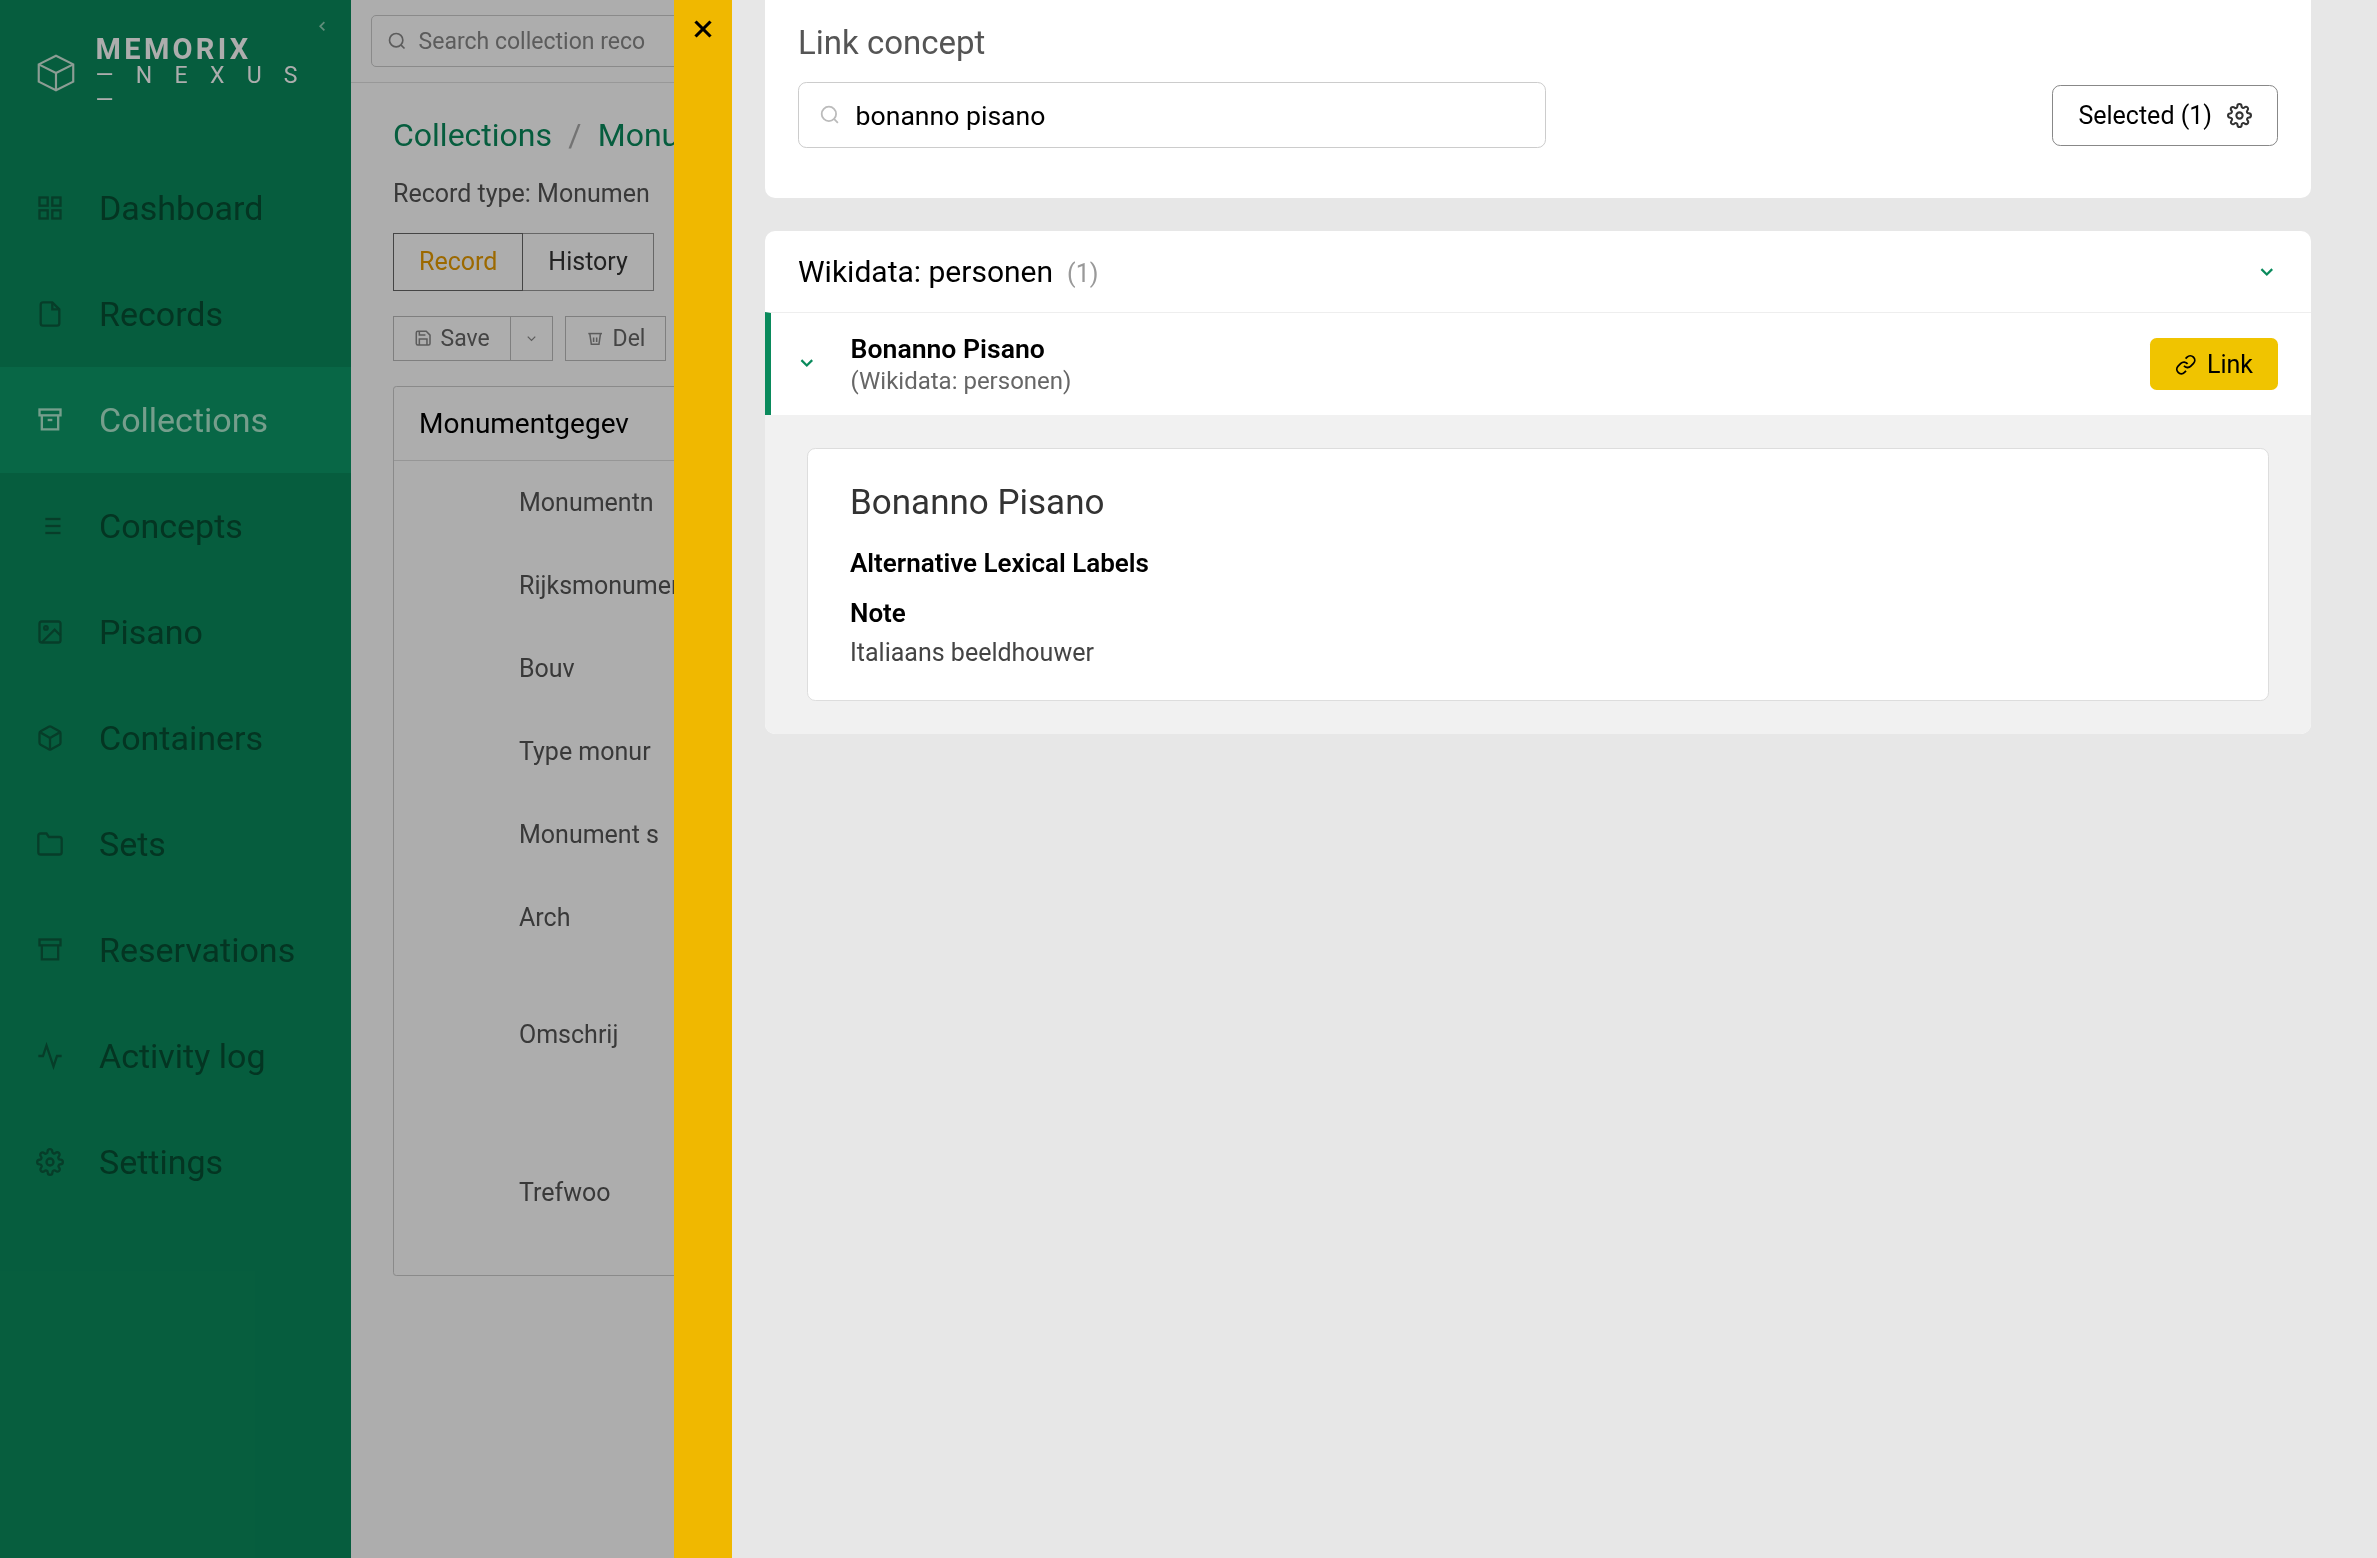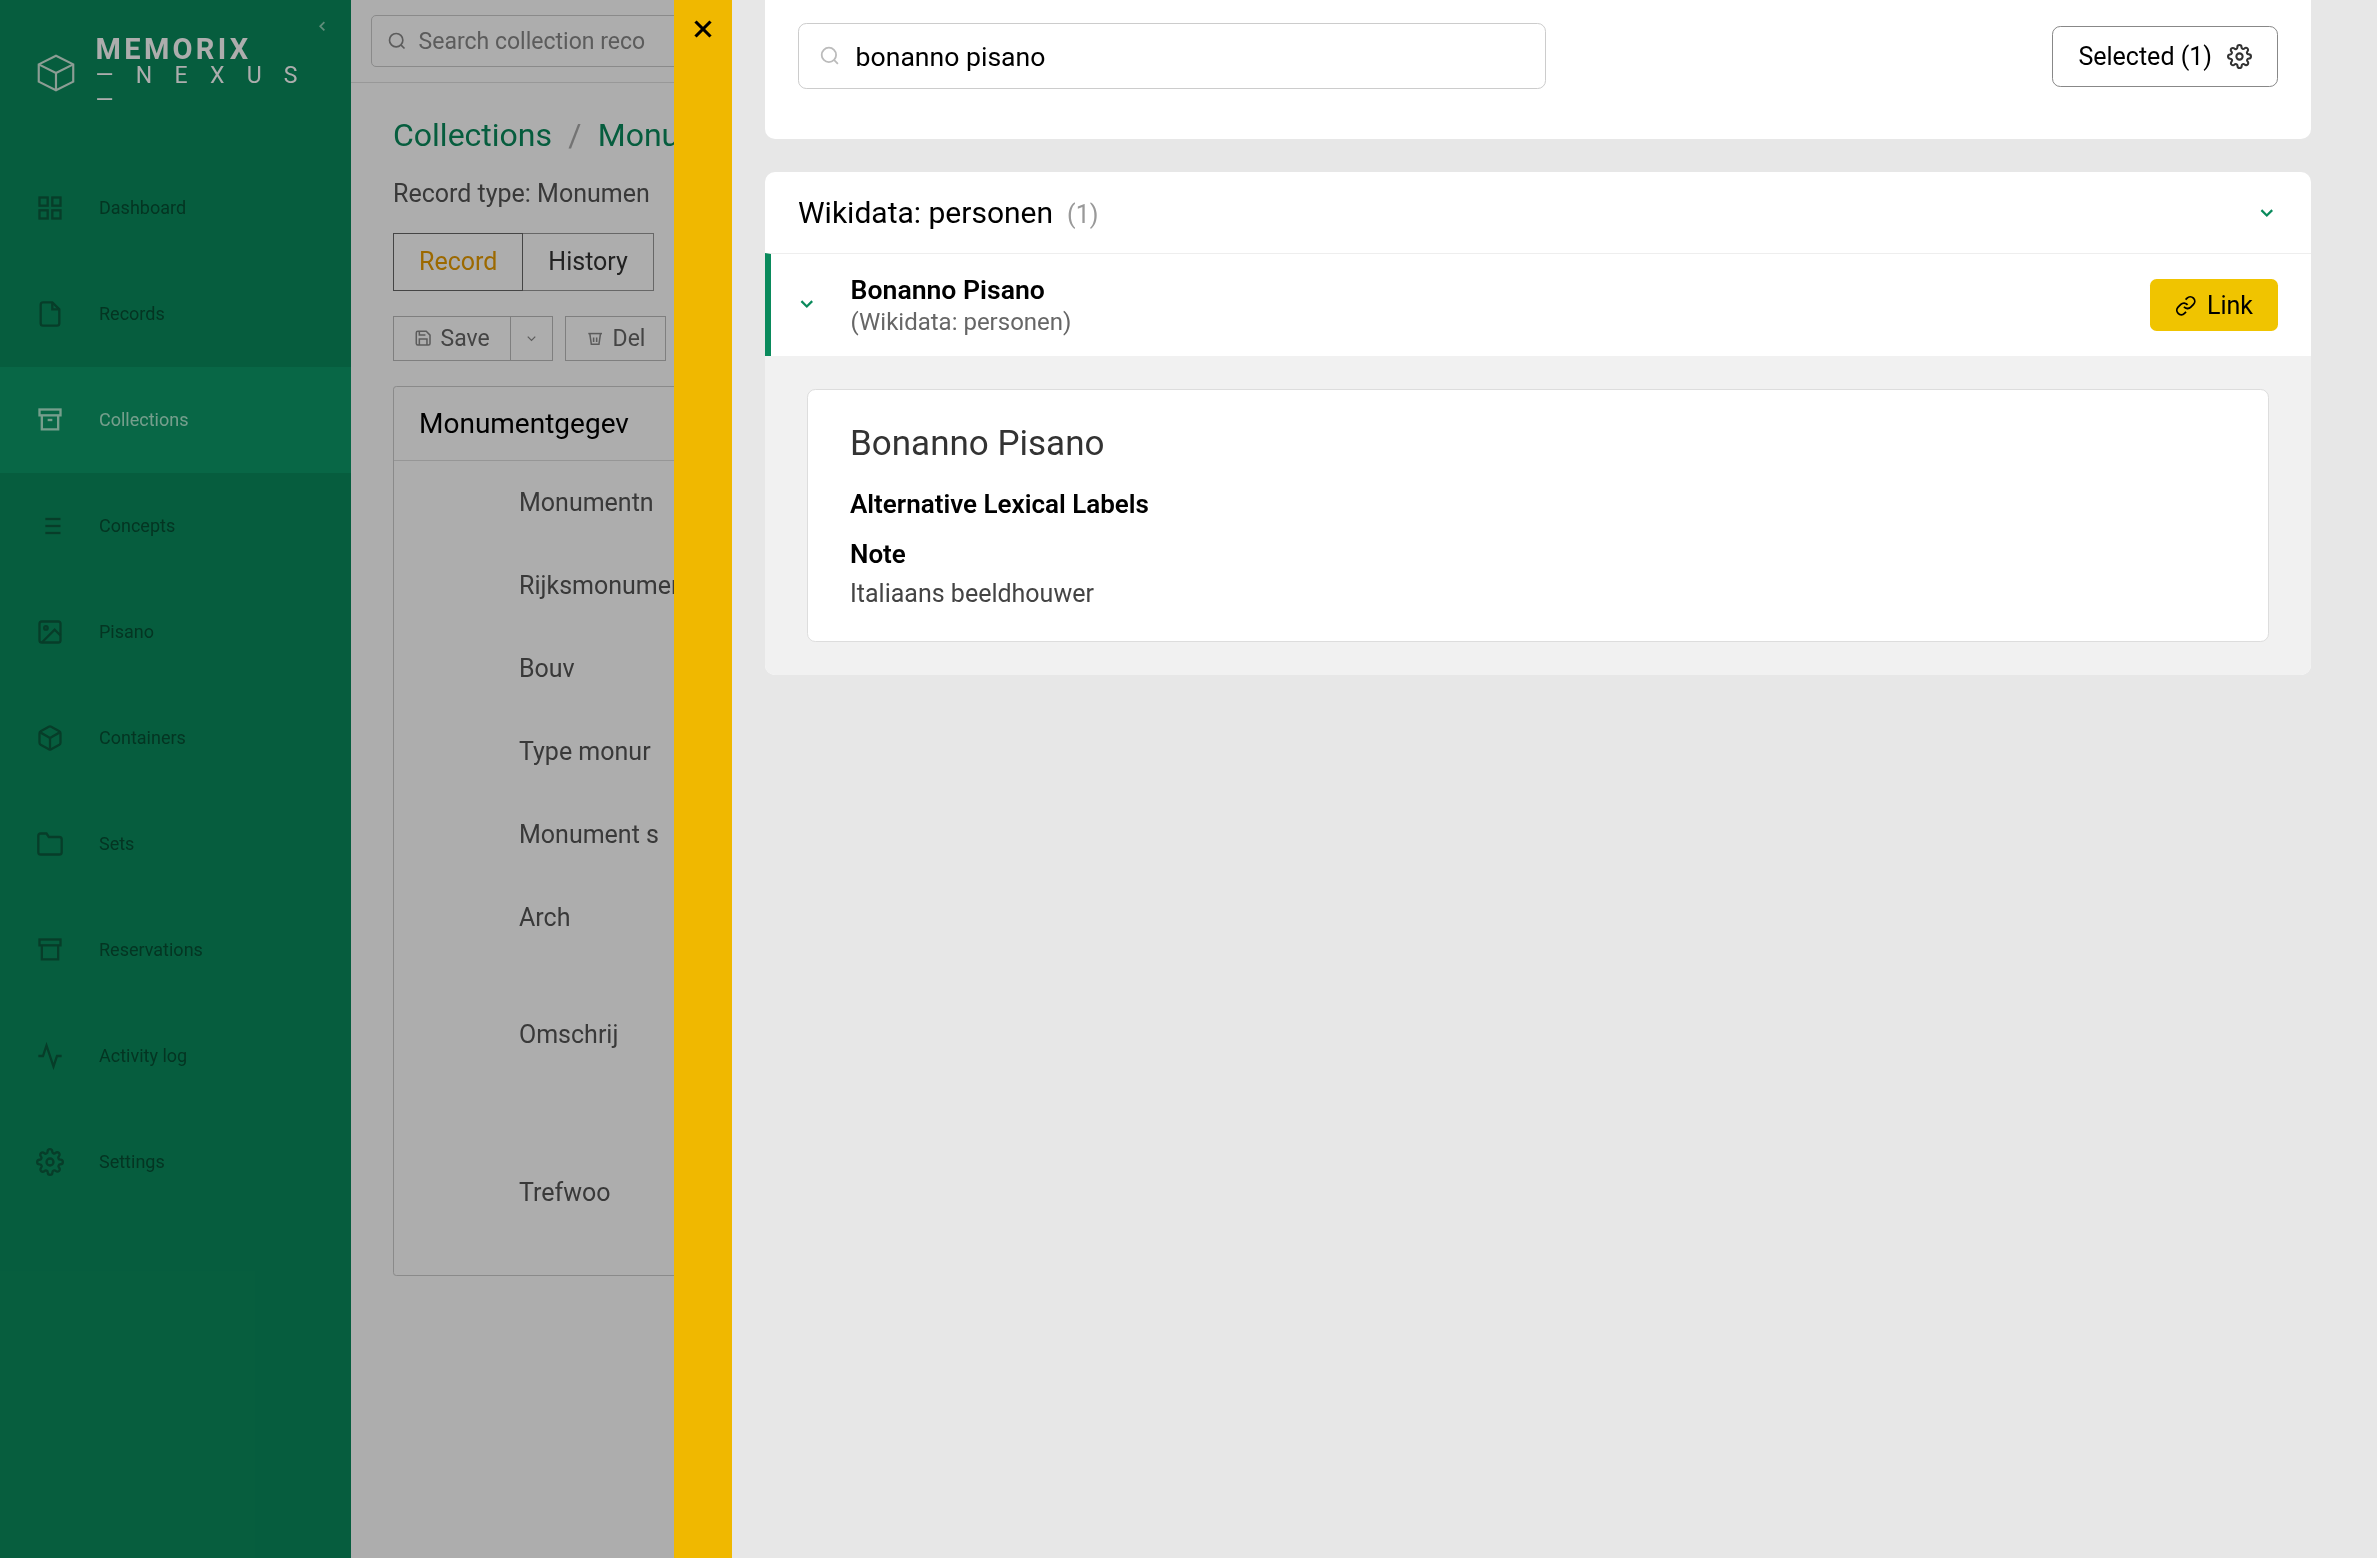--- a/index.html
+++ b/index.html
@@ -47,21 +47,21 @@
   font-size: 23px;
   font-weight: 400;
   letter-spacing: 8.3px;
 }
 .nav-item {
   display: flex;
   align-items: center;
   padding: 0 33px;
   height: 106px;
   color: #064e33;
-  font-size: 18px;
+  font-size: 34px;
   cursor: pointer;
 }
 .nav-item.active {
   background: #0c9968;
   color: #aee9cf;
 }
 .nav-icon {
   width: 33px;
   margin-right: 33px;
   display: flex; align-items: center; justify-content: center;
@@ -454,20 +454,21 @@
   <div class="close-btn">
     <svg width="30" height="30" viewBox="0 0 24 24" fill="none" stroke="#000" stroke-width="2.5">
         <line x1="18" y1="6" x2="6" y2="18"></line>
         <line x1="6" y1="6" x2="18" y2="18"></line>
       </svg>
   </div>
 </div>
 
 <div class="panel">
   <div class="panel-card first">
+    <div class="panel-title">Link concept</div>
     <div class="search-row">
       <div class="concept-search">
         <svg width="21.6" height="21.6" viewBox="0 0 24 24" fill="none" stroke="#bbb" stroke-width="2">
             <circle cx="11" cy="11" r="8"></circle>
             <line x1="21" y1="21" x2="16.65" y2="16.65"></line>
           </svg>
         <span>bonanno pisano</span>
       </div>
       <div class="selected-btn">
         <span>Selected (1)</span>

